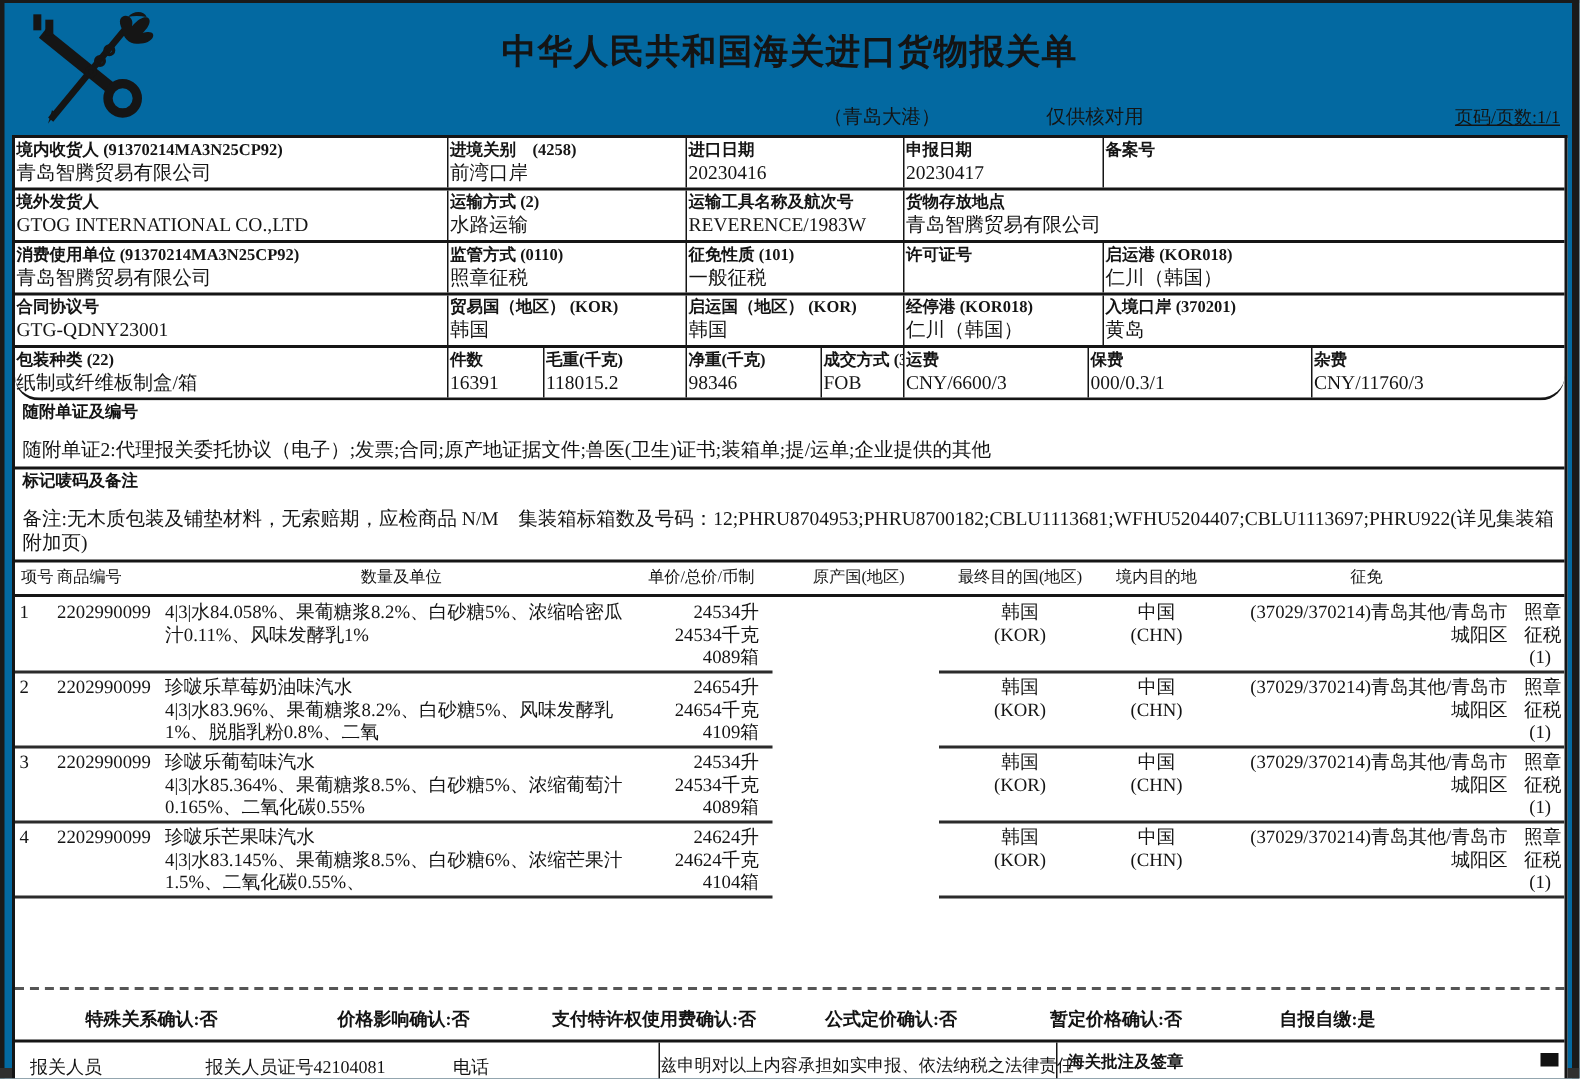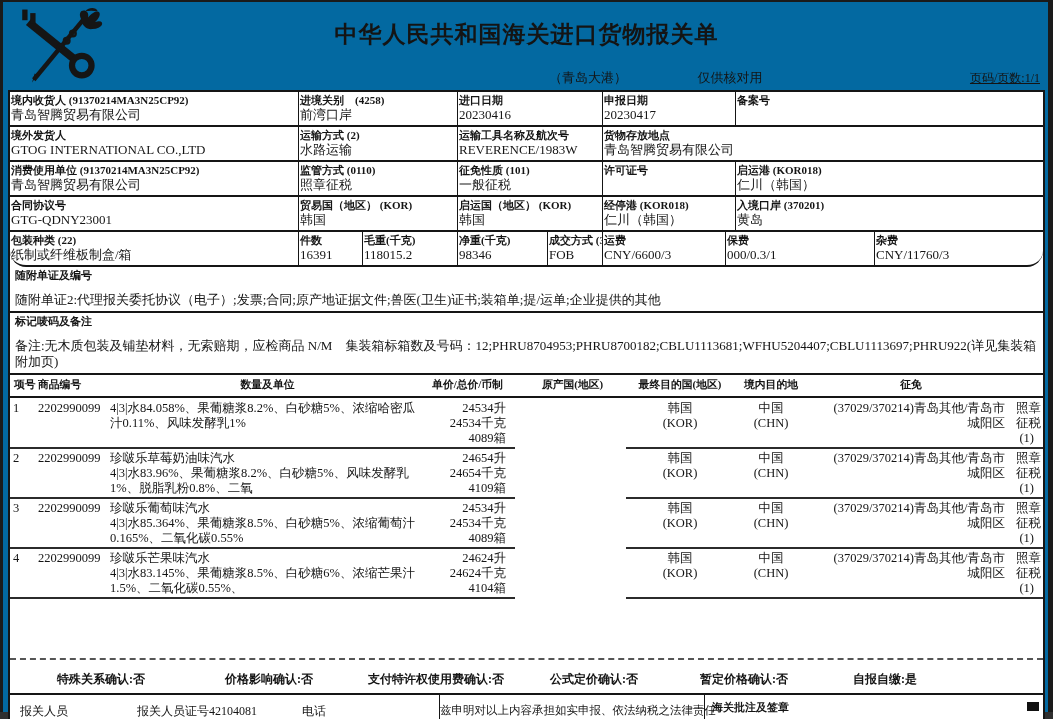--- a/index.html
+++ b/index.html
@@ -37,21 +37,21 @@
   .ivalue { font-size:13px; line-height:16px; white-space:nowrap; }
   .h34 { min-height:33px; } .h31 { min-height:30px; } .h36 { min-height:35px;border-radius:16px; }
 
   .drow { border-bottom:2px solid #151515; padding:1px 5px 3px; min-height:33px; }
   .mrow { border-bottom:2px solid #151515; padding:1px 5px 3px; min-height:49px; }
   .drow .ivalue, .mrow .ivalue { white-space:normal;margin-top:10px; }
 
   
   .ghead { display:grid; grid-template-columns:28px 72px 315px 85px 125px 90px 92px 188px 1fr;
            border-bottom:2px solid #151515; padding:3px 0 4px; }
-  .ghead div { font-size:10.8px; font-weight:bold; text-align:center; white-space:nowrap; }
+  .ghead div { font-size:10.8px; font-weight:normal; text-align:center; white-space:nowrap; }
   .gh-no { text-align:left !important; padding-left:4px; }
   .gh-code { text-align:left !important; }
   .gh-name { padding-left:150px; }
   .gbody { height:260px; overflow:hidden; padding-top:1px; }
   .gitem { display:grid; grid-template-columns:28px 72px 315px 85px 125px 90px 92px 188px 1fr;
            padding:2px 0 1px; font-size:12.5px; line-height:15px; }
   .g-no   { padding-left:3px; }
   .g-qty  { text-align:right; padding-right:4px; }
   .g-cc   { text-align:center; }
   .g-dom  { text-align:right; padding-left:16px; }

